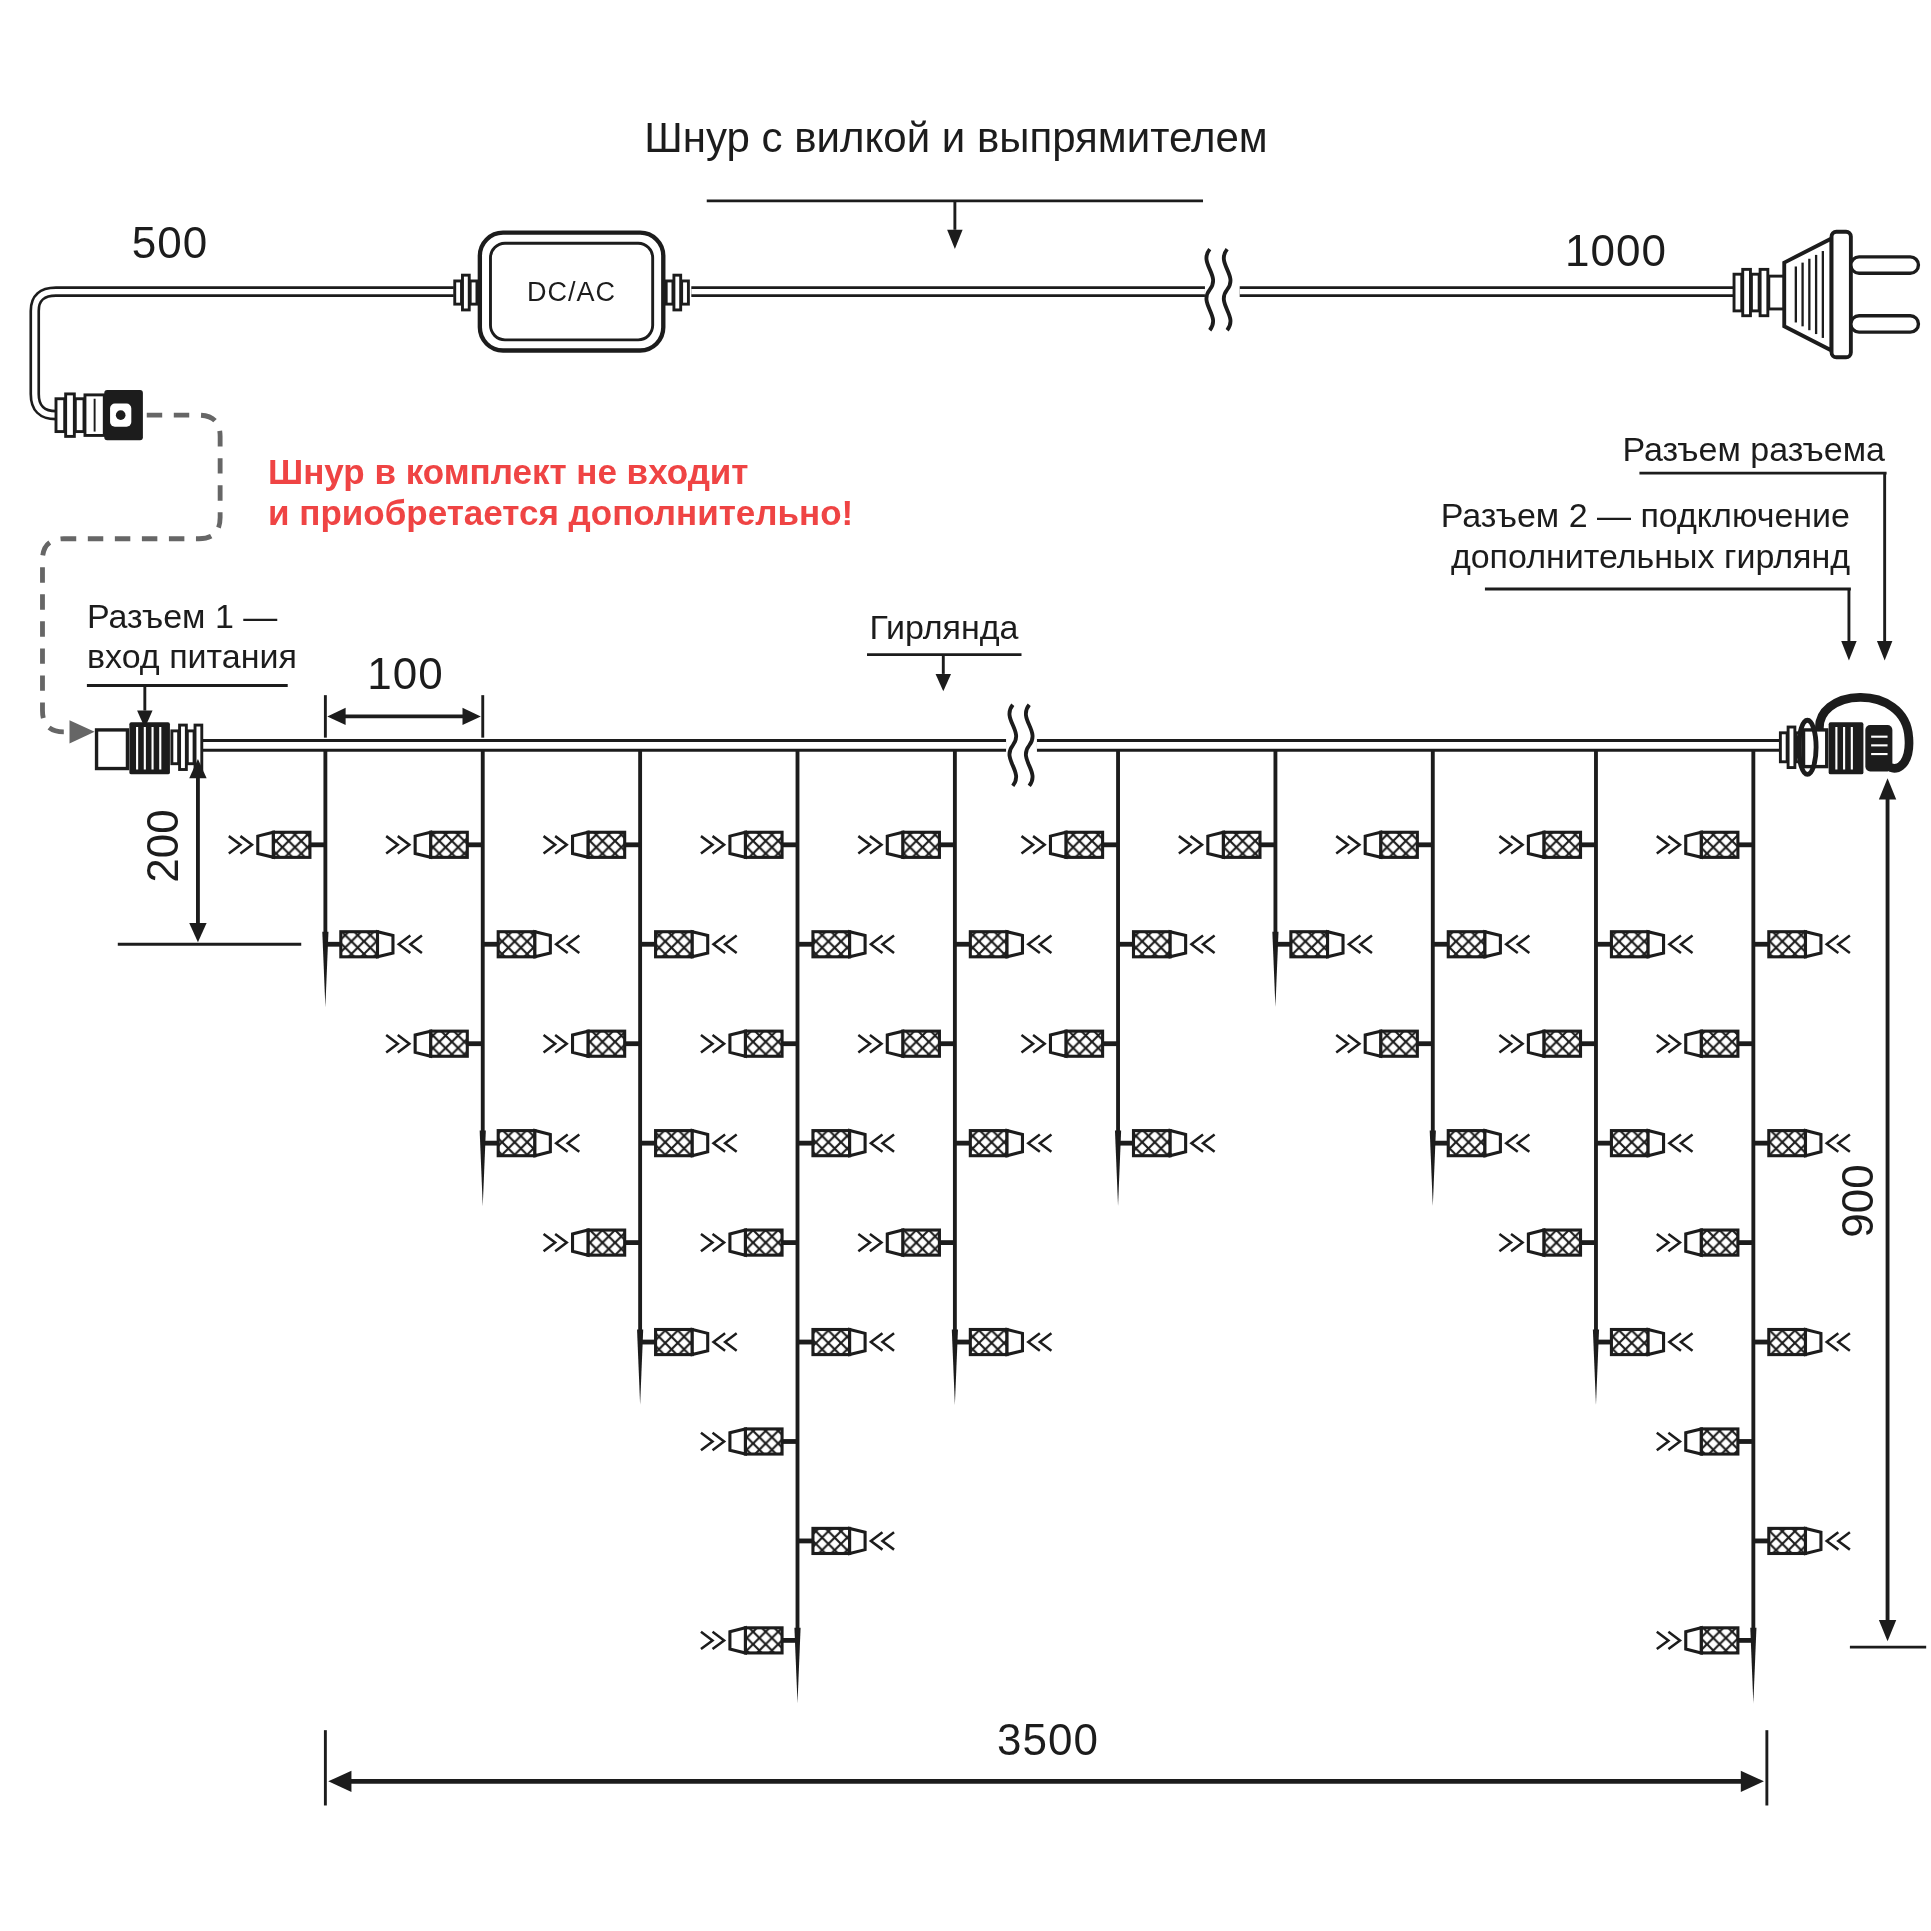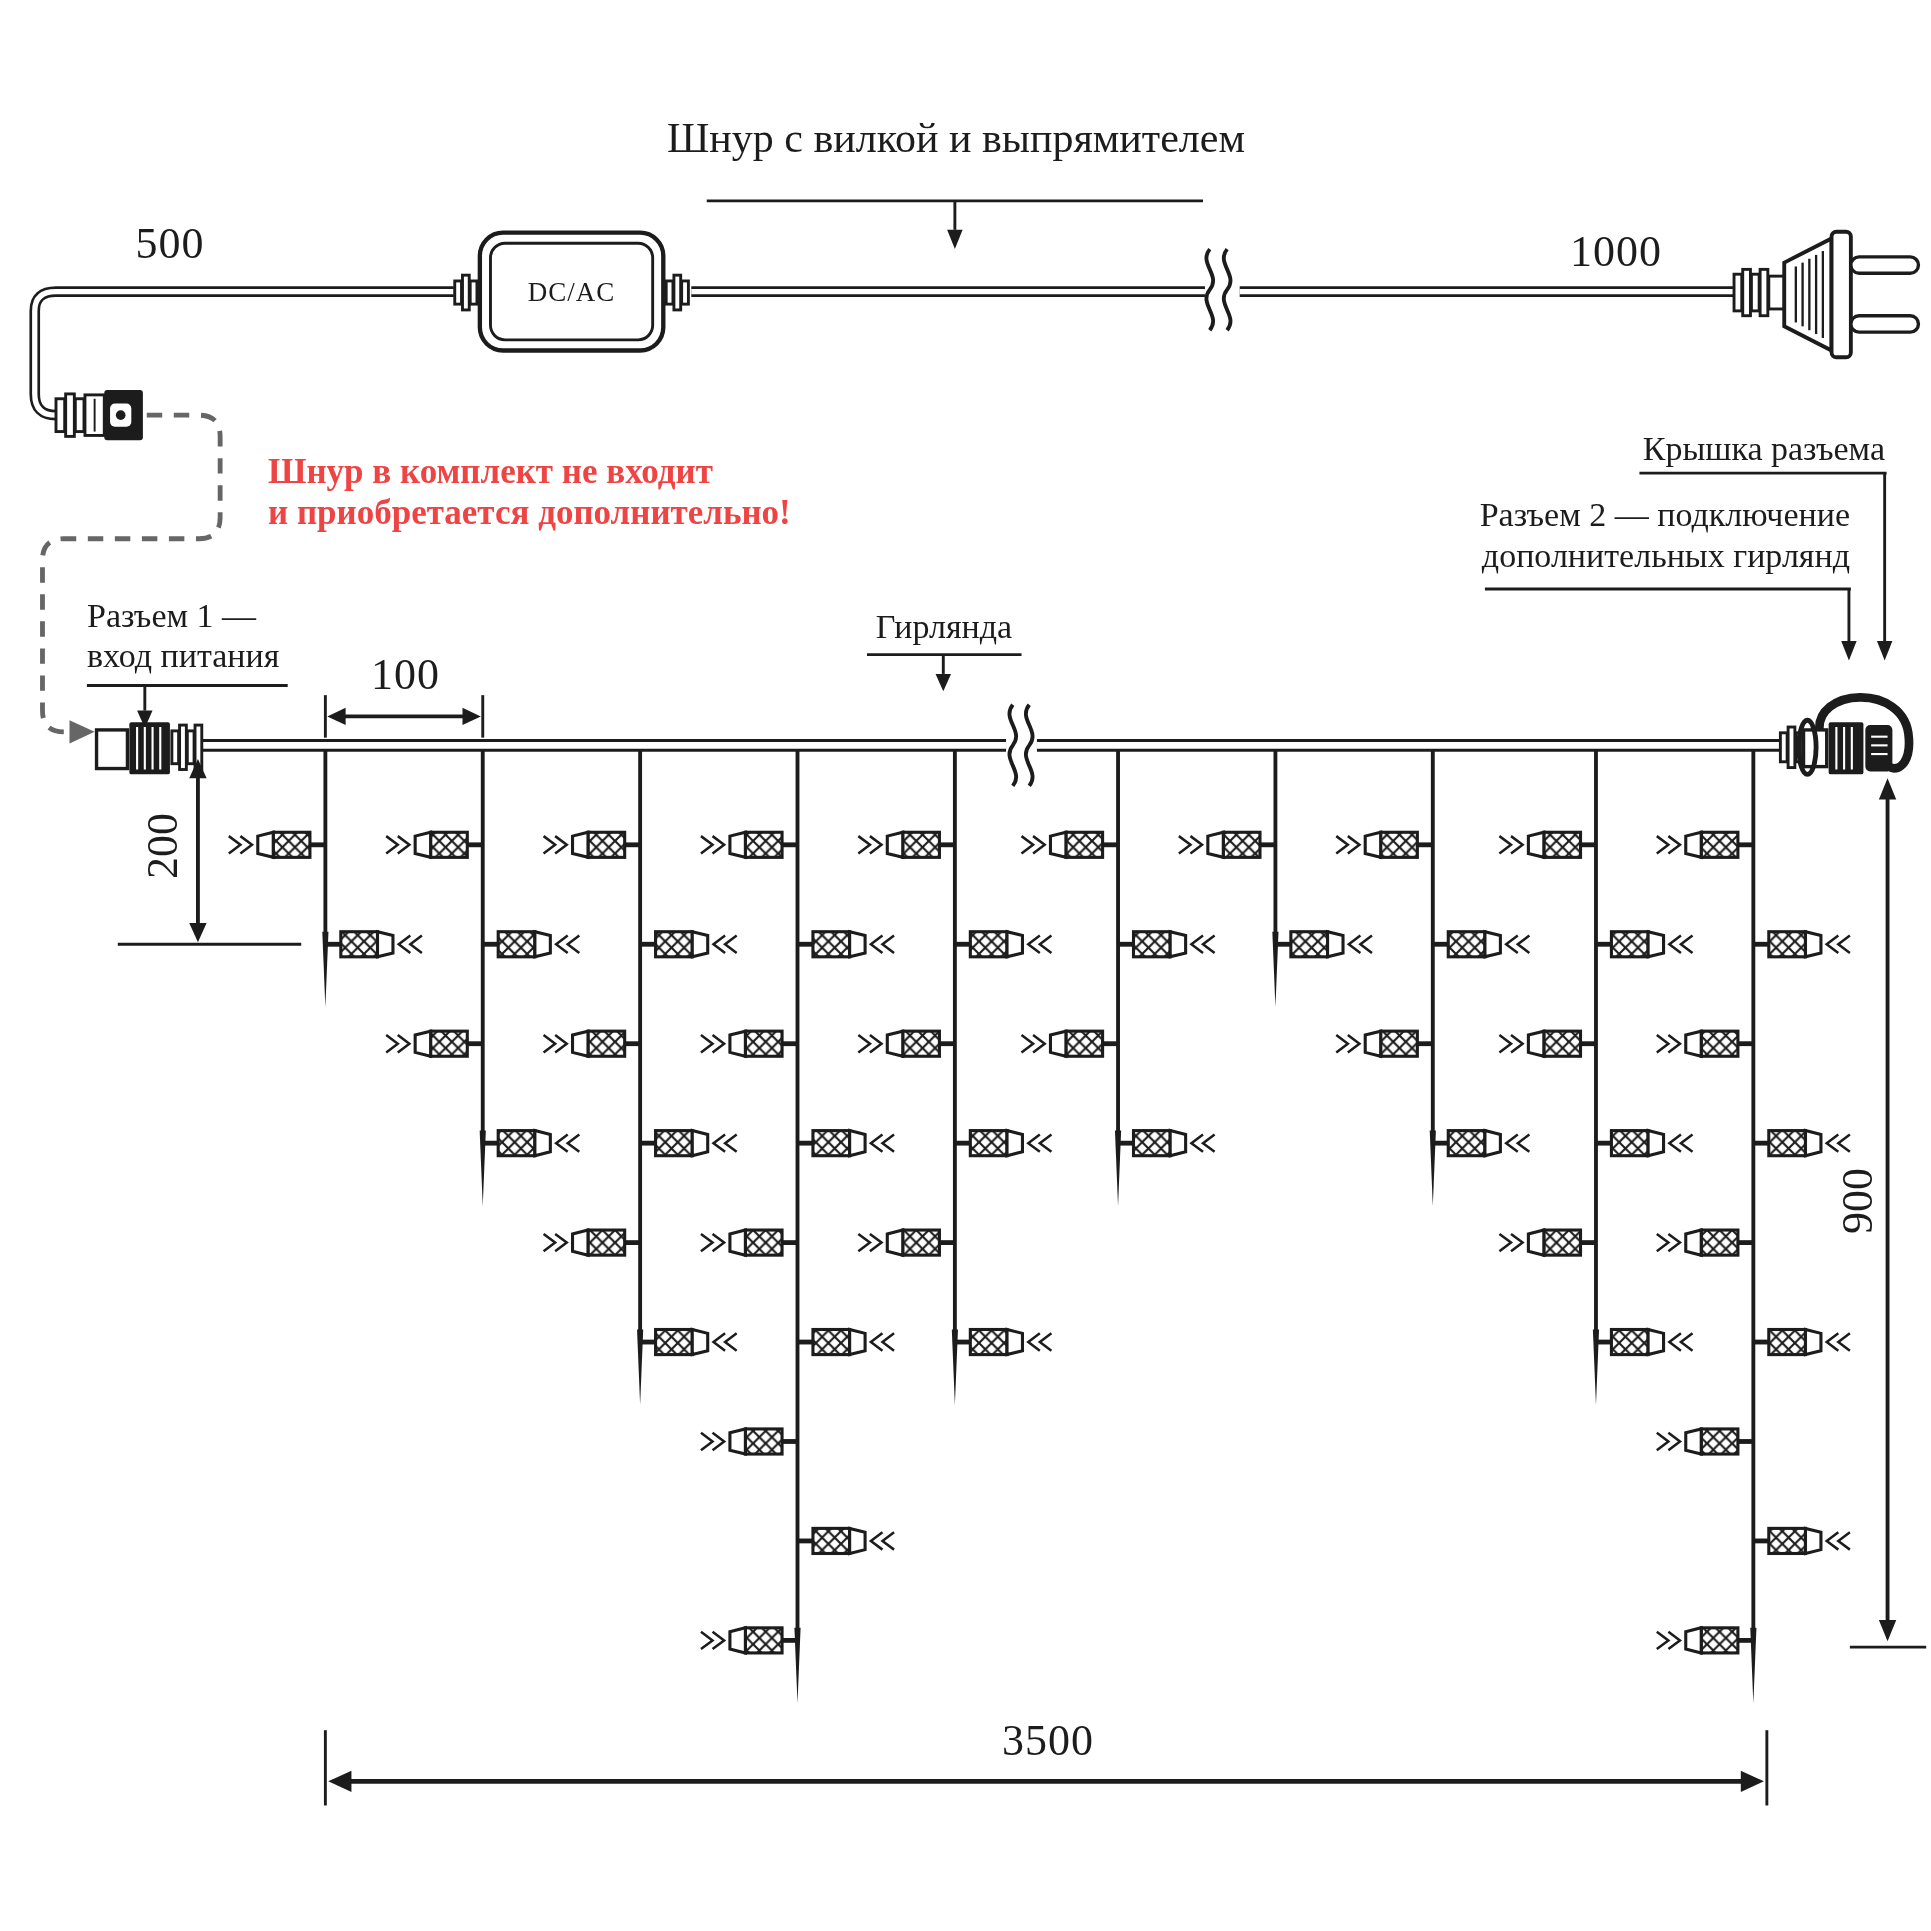--- a/index.html
+++ b/index.html
@@ -1,17 +1,17 @@
 <!DOCTYPE html>
 <html><head>
 <meta charset="utf-8">
 <style>
   html,body{margin:0;padding:0;background:#fff;}
   #page{position:relative;width:1931px;height:1931px;background:#fff;overflow:hidden;
-        font-family:Liberation Serif, serif;color:#1c1c1c;}
+        font-family:Liberation Sans, sans-serif;color:#1c1c1c;}
   #art{position:absolute;left:0;top:0;}
   .lbl{position:absolute;white-space:nowrap;}
   .num{font-size:44px;letter-spacing:1px;}
   .cy{font-size:34px;}
   .center{text-align:center;}
   .right{text-align:right;}
   .note{font-size:35px;font-weight:bold;color:#ef4444;}
   .vlabel{position:absolute;font-size:44px;width:135px;height:48px;line-height:48px;
           text-align:center;transform:rotate(-90deg);}
   #t-title{left:618px;top:114px;width:676px;font-size:42px;text-align:center;}
@@ -611,21 +611,21 @@
 </svg>
 
 <div class="lbl" id="t-title">Шнур с вилкой и выпрямителем</div>
 <div class="lbl num center" id="t-500">500</div>
 <div class="lbl num center" id="t-1000">1000</div>
 <div class="lbl" id="t-dcac">DC/AC</div>
 <div class="lbl note" id="t-note1">Шнур в комплект не входит</div>
 <div class="lbl note" id="t-note2">и приобретается дополнительно!</div>
 <div class="lbl cy" id="t-r1a">Разъем 1 —</div>
 <div class="lbl cy" id="t-r1b">вход питания</div>
-<div class="lbl cy right" id="t-cap">Крышка разъема</div>
+<div class="lbl cy right" id="t-cap">Разъем разъема</div>
 <div class="lbl cy right" id="t-r2a">Разъем 2 — подключение</div>
 <div class="lbl cy right" id="t-r2b">дополнительных гирлянд</div>
 <div class="lbl cy center" id="t-girl">Гирлянда</div>
 <div class="lbl num center" id="t-100">100</div>
 <div class="vlabel" id="t-200">200</div>
 <div class="vlabel" id="t-900">900</div>
 <div class="lbl num center" id="t-5600">3500</div>
 
 </div>
 

